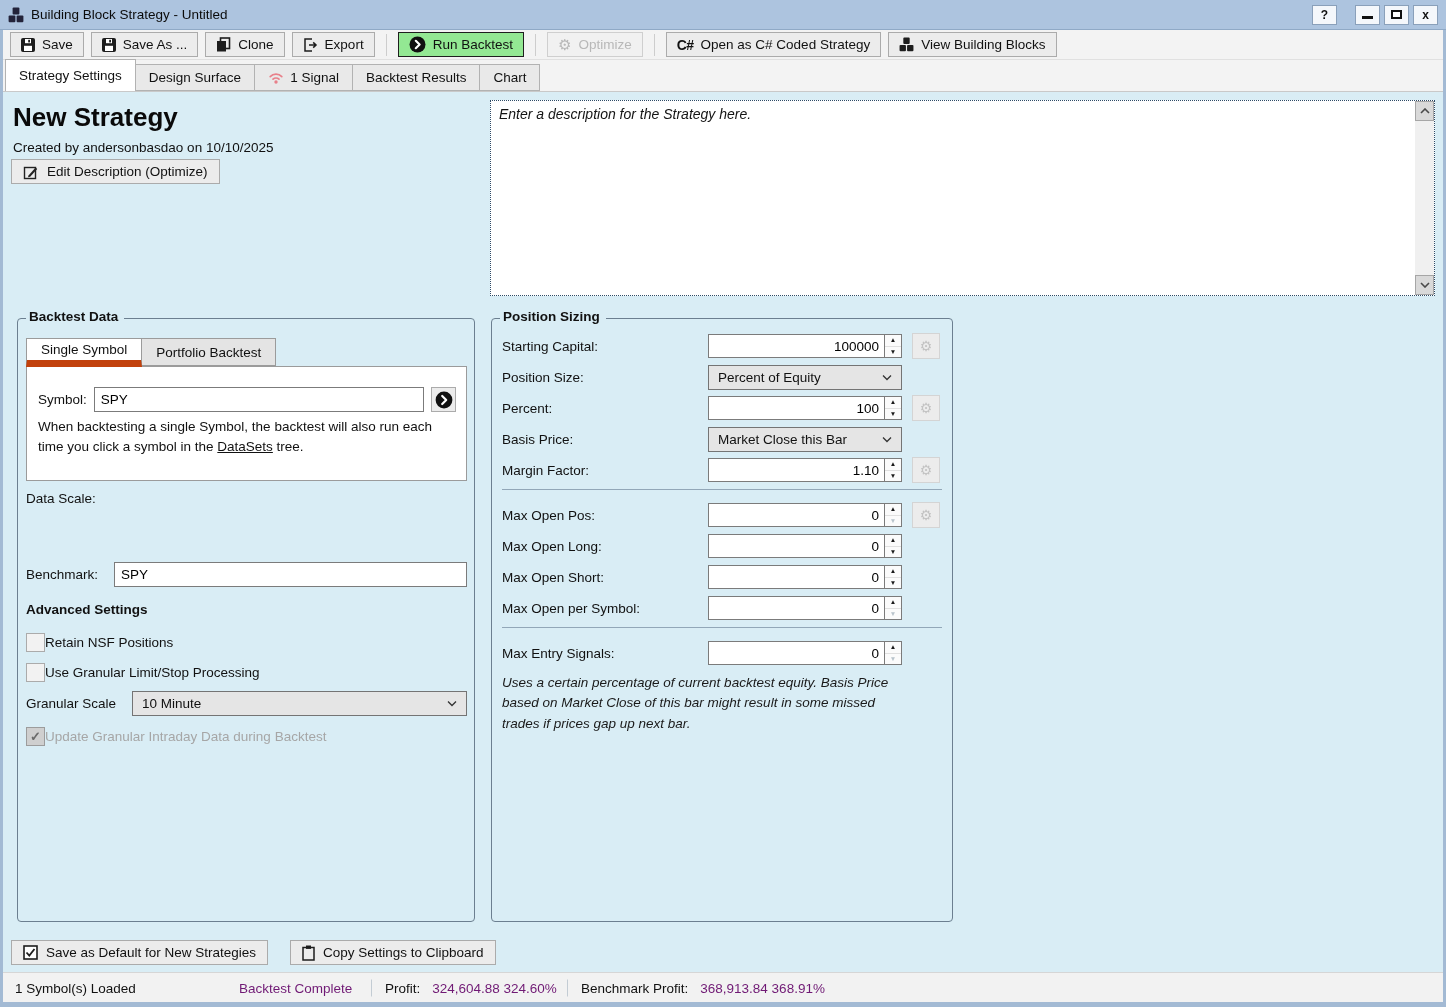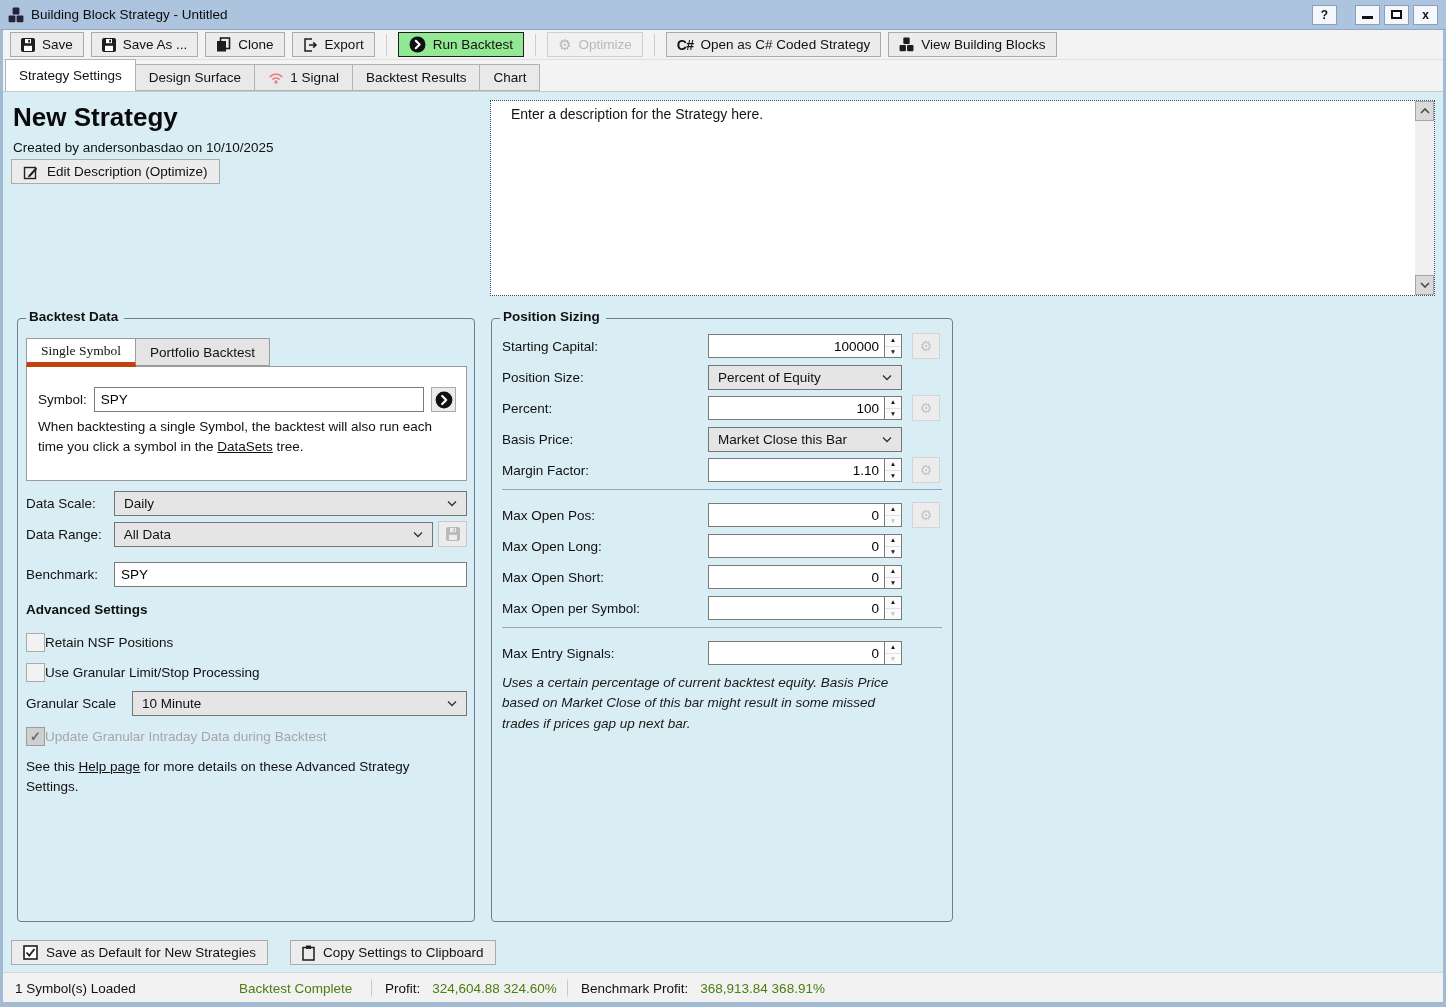--- a/index.html
+++ b/index.html
@@ -44,37 +44,37 @@
 
   .page-title { position:absolute; left:10px; top:10px; font-size:26px; font-weight:bold; color:#0a0a0a; }
   .created-line { position:absolute; left:10px; top:48px; font-size:13.5px; }
   .btn { display:inline-flex; align-items:center; gap:8px; padding:0 11px; height:25px;
          background:#ececec; border:1px solid #ababab; font-size:13.5px; white-space:nowrap; }
   .edit-desc-btn { position:absolute; left:8px; top:67px; }
 
   
   .desc { position:absolute; left:487px; top:8px; width:945px; height:196px;
           border:1px dotted #2d4a66; background:#fff; display:flex; }
-  .desc-text { flex:1; padding:5px 20px; font-size:14px; color:#141414; }
+  .desc-text { flex:1; padding:5px 8px; font-size:14px; color:#141414;font-style:italic; }
   .desc-scroll { width:19px; background:#f0f0f0; display:flex; flex-direction:column; justify-content:space-between; }
   .scroll-btn { height:20px; background:#d9d9d9; border:1px solid #a6a6a6; display:flex; align-items:center; justify-content:center; }
   .desc-scroll .track { flex:1; background:#f0f0f0; }
 
   
   .group { position:absolute; border:1px solid #6c7f90; border-radius:4px; }
   .group-title { position:absolute; top:-10px; left:8px; padding:0 6px 0 3px; background:#d9edf5;
                  font-weight:bold; font-size:13.5px; }
   .bt-group { left:14px; top:226px; width:458px; height:604px; }
   .ps-group { left:488px; top:226px; width:462px; height:604px; }
 
   
   .bt-tabs { position:absolute; left:8px; top:19px; display:flex; z-index:2; }
   .bt-tab { height:28px; display:inline-flex; align-items:center; padding:0 14px; font-size:13.5px;
             background:#e4e4e4; border:1px solid #9b9b9b; }
-  .bt-tab.active { background:#fff; border-bottom:5px solid #c2410c; height:29px;font-family:Liberation Serif, serif; }
+  .bt-tab.active { background:#fff; border-bottom:7px solid #c2410c; height:29px; }
   .bt-tab.inactive { border-left:none; height:28px; }
   .bt-panel { position:absolute; left:8px; top:47px; width:441px; height:115px; background:#fff; border:1px solid #9b9b9b; }
   .symbol-row { display:flex; align-items:center; gap:7px; margin:20px 10px 5px 11px; }
   .text-input { border:1px solid #7b7b7b; background:#fff; height:25px; display:flex; align-items:center; }
   .text-input input { border:none; outline:none; background:transparent; width:100%; height:100%;
                       font:inherit; padding:0 6px; }
   .symbol-input { flex:1; }
   .go-btn { width:25px; height:25px; background:#ececec; border:1px solid #ababab;
             display:flex; align-items:center; justify-content:center; }
   .panel-note { margin:4px 11px; font-size:13.5px; line-height:1.5; width:415px; }
@@ -115,21 +115,21 @@
   .ps-note { font-style:italic; font-size:13.5px; line-height:1.5; width:396px; margin-top:8px; color:#1a1a1a; }
 
   
   .footer-btn1 { position:absolute; left:8px; top:848px; }
   .footer-btn2 { position:absolute; left:287px; top:848px; }
 
   
   .statusbar { position:absolute; top:972px; left:0; right:0; height:30px; background:#f2f2f2;
                border-top:1px solid #d6d6d6; font-size:13.5px; }
   .statusbar > * { position:absolute; top:50%; transform:translateY(-50%); white-space:nowrap; }
-  .st-green { color:#4d7c0f; }
+  .st-green { color:#701a75; }
   .st-sep { width:1px; height:17px; background:#c3ccd4; }
   .st-group { display:flex; gap:12px; }
 </style>
 </head>
 <body>
 
 <div class="window">
 
   <div class="titlebar">
     <span class="app-icon">
@@ -285,45 +285,22 @@
                 <circle cx="9" cy="9" r="8.4" fill="#101010"></circle>
                 <path d="M7.2,5 L11.2,9 L7.2,13" fill="none" stroke="#fff" stroke-width="2.2" stroke-linecap="round" stroke-linejoin="round"></path>
               </svg>
           </span>
         </div>
         <div class="panel-note"><span>When backtesting a single Symbol, the backtest will also run each time you click a symbol in the </span><a class="link">DataSets</a><span> tree.</span></div>
       </div>
 
       <div class="bt-row" style="top:172px; width:441px;">
         <span class="bt-label" style="width:88px;">Data Scale:</span>
-        <span class="dropdown" style="flex:1;">
-          <span class="dd-label">Daily</span>
-          <svg width="10" height="7" viewBox="0 0 10 7">
-              <polyline points="1,1.5 5,5.5 9,1.5" fill="none" stroke="#333" stroke-width="1.3"></polyline>
-            </svg>
-        </span>
-      </div>
-
-      <div class="bt-row" style="top:202px; width:441px;">
-        <span class="bt-label" style="width:88px;">Data Range:</span>
-        <span class="dropdown" style="width:320px;">
-          <span class="dd-label">All Data</span>
-          <svg width="10" height="7" viewBox="0 0 10 7">
-              <polyline points="1,1.5 5,5.5 9,1.5" fill="none" stroke="#333" stroke-width="1.3"></polyline>
-            </svg>
-        </span>
-        <span class="disk-btn">
-          <svg width="14" height="14" viewBox="0 0 14 14">
-              <rect x="0" y="0" width="14" height="14" rx="2" fill="#b9b9b9"></rect>
-              <rect x="4" y="1" width="6" height="4.2" fill="#ececec"></rect>
-              <rect x="7.2" y="1.8" width="1.8" height="2.6" fill="#b9b9b9"></rect>
-              <rect x="3" y="7.8" width="8" height="5.2" fill="#ececec"></rect>
-            </svg>
-        </span>
-      </div>
+      </div>
+
 
       <div class="bt-row" style="top:243px; width:441px;">
         <span class="bt-label" style="width:88px;">Benchmark:</span>
         <span class="text-input" style="flex:1;">
           <input value="SPY" style="">
         </span>
       </div>
 
       <div class="adv-title">Advanced Settings</div>
 
@@ -344,21 +321,20 @@
               <polyline points="1,1.5 5,5.5 9,1.5" fill="none" stroke="#333" stroke-width="1.3"></polyline>
             </svg>
         </span>
       </div>
 
       <div class="cb-row" style="top:408px;">
         <span class="cb checked-dis">✓</span>
         <span class="cb-label dis">Update Granular Intraday Data during Backtest</span>
       </div>
 
-      <div class="help-note"><span>See this </span><a class="link">Help page</a><span> for more details on these Advanced Strategy Settings.</span></div>
     </div>
 
     <div class="group ps-group">
       <span class="group-title">Position Sizing</span>
       <div class="ps-body">
 
         <div class="ps-row">
           <span class="ps-label">Starting Capital:</span>
           <span class="spinner">
             <input value="100000" style="">

